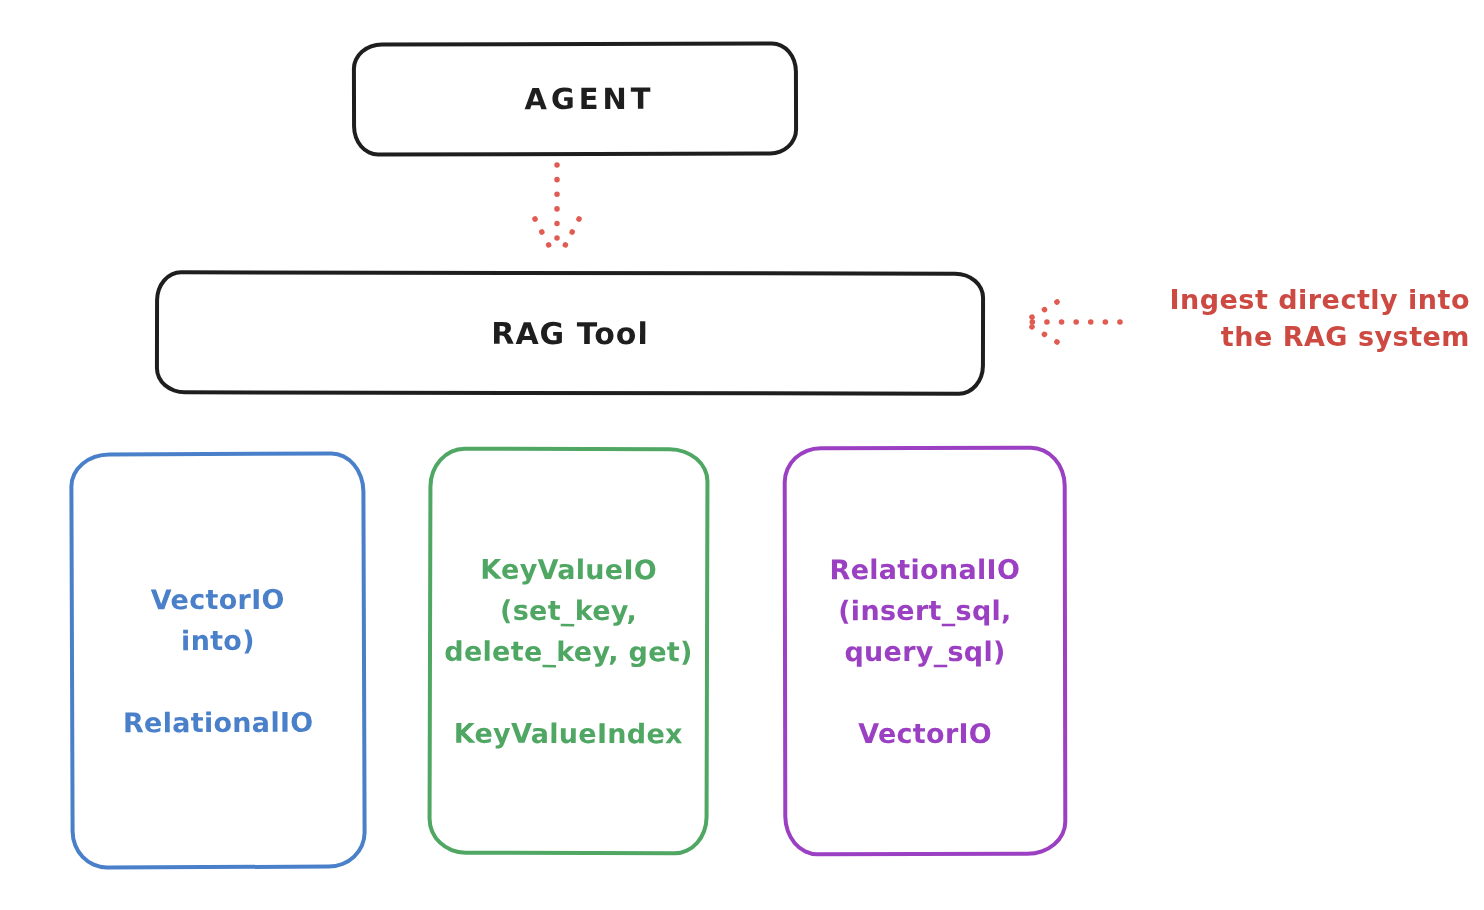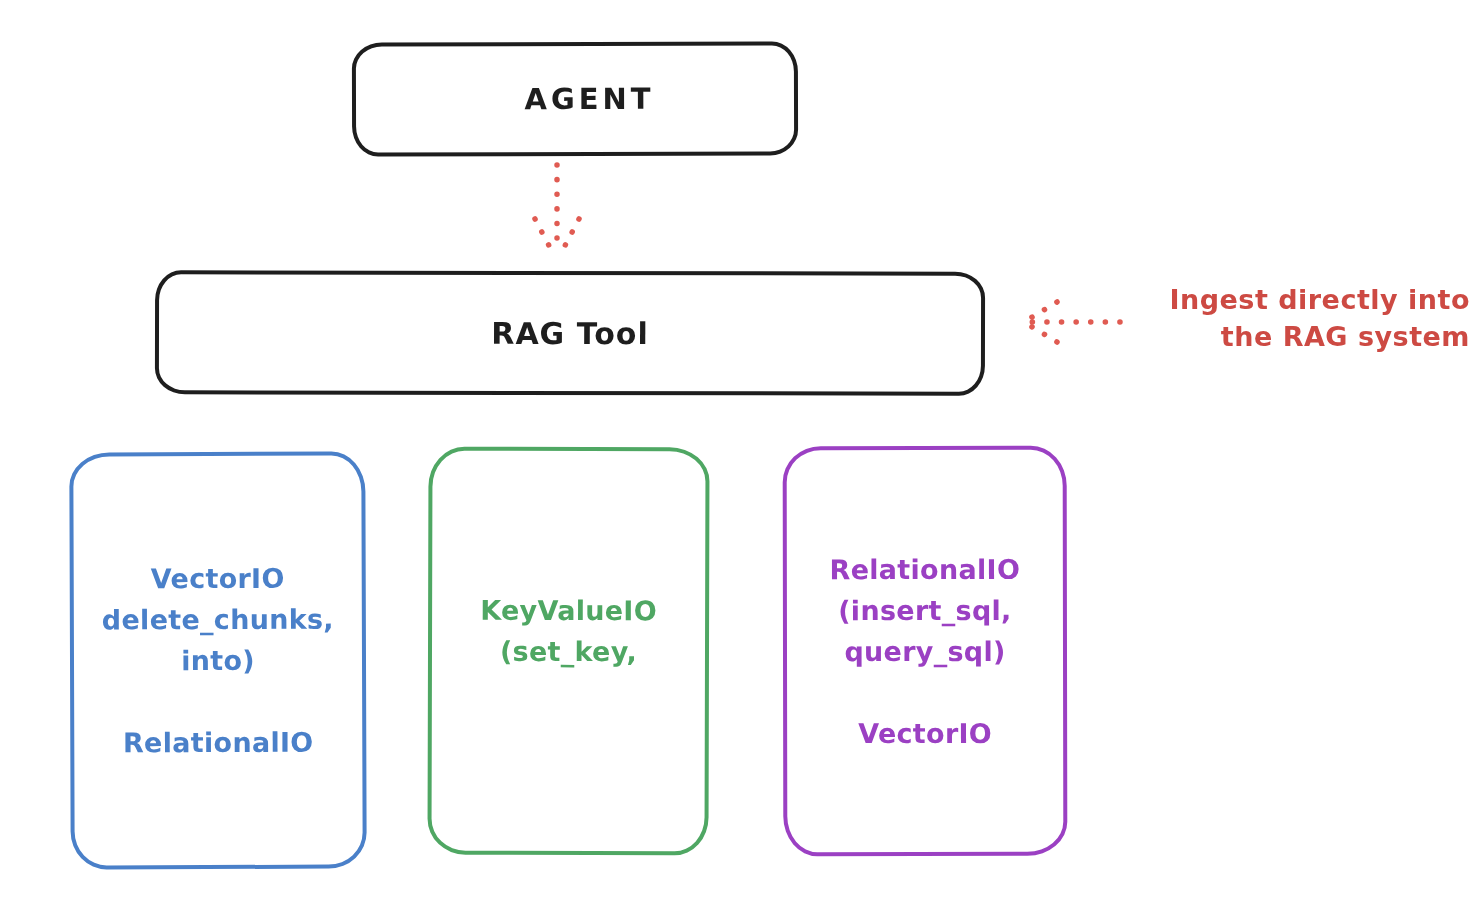--- a/index.html
+++ b/index.html
@@ -129,30 +129,31 @@
     </g>
   </svg>
 
   <div class="annotation" style="color: rgb(205, 74, 67); border-color: rgb(205, 74, 67);">
       <div class="line">Ingest directly into</div>
       <div class="line">the RAG system</div>
     </div>
 
   <div class="card card-vector" style="color: rgb(74, 128, 201); border-color: rgb(74, 128, 201);">
       <div class="line">VectorIO</div>
-      <div class="line">delete_chunks,</div>
       <div class="line">into)</div>
       <div class="line">&nbsp;</div>
       <div class="line">RelationalIO</div>
     </div>
 
   <div class="card card-keyvalue" style="color: rgb(79, 167, 99); border-color: rgb(79, 167, 99);">
       <div class="line">KeyValueIO</div>
       <div class="line">(set_key,</div>
+      <div class="line">delete_key, get)</div>
       <div class="line">&nbsp;</div>
+      <div class="line">KeyValueIndex</div>
     </div>
 
   <div class="card card-relational" style="color: rgb(155, 64, 195); border-color: rgb(155, 64, 195);">
       <div class="line">RelationalIO</div>
       <div class="line">(insert_sql,</div>
       <div class="line">query_sql)</div>
       <div class="line">&nbsp;</div>
       <div class="line">VectorIO</div>
     </div>
 

